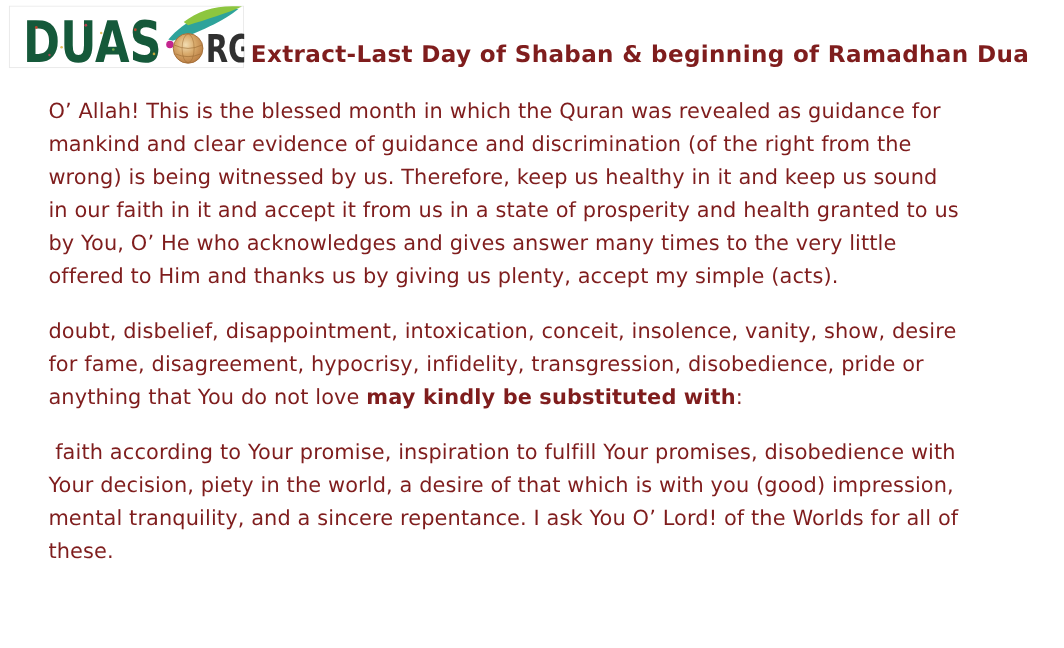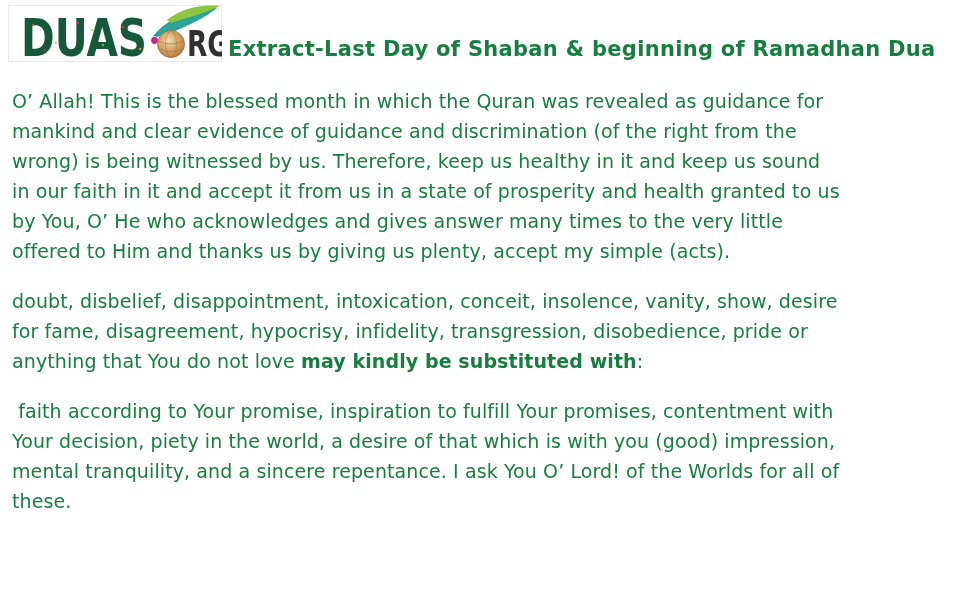--- a/index.html
+++ b/index.html
@@ -4,21 +4,21 @@
 <style>
   * { box-sizing: border-box; }
   html, body { margin: 0; padding: 0; background: #ffffff; }
   .page {
     position: relative;
     width: 967px;
     height: 589px;
     background: #ffffff;
     overflow: hidden;
     font-family: "DejaVu Sans", sans-serif;
-    color: #15803d;
+    color: #7f1d1d;
   }
   .header {
     display: flex;
     align-items: flex-end;
     padding: 5px 0 0 8px;
     height: 62px;
   }
   .logo { flex: 0 0 auto; }
   .logo svg { display: block; }
   .page-title {
@@ -26,20 +26,21 @@
     font-weight: bold;
     font-size: 21px;
     letter-spacing: 0.3px;
     line-height: 24px;
     margin-left: 6px;
     padding-bottom: 1px;
     white-space: nowrap;
   }
   .doc {
     padding: 24px 10px 0 12px;
+    margin-left: 32px;
   }
   .doc p {
     margin: 0 0 20px 0;
     font-family: "DejaVu Sans", sans-serif;
     font-size: 19px;
     line-height: 30px;
     white-space: pre;
     letter-spacing: 0.1px;
   }
   .doc p b { font-weight: bold; text-align: center; }
@@ -98,19 +99,19 @@
   <div class="doc">
     <p>O’ Allah! This is the blessed month in which the Quran was revealed as guidance for
 mankind and clear evidence of guidance and discrimination (of the right from the
 wrong) is being witnessed by us. Therefore, keep us healthy in it and keep us sound
 in our faith in it and accept it from us in a state of prosperity and health granted to us
 by You, O’ He who acknowledges and gives answer many times to the very little
 offered to Him and thanks us by giving us plenty, accept my simple (acts).</p>
     <p><span>doubt, disbelief, disappointment, intoxication, conceit, insolence, vanity, show, desire
 for fame, disagreement, hypocrisy, infidelity, transgression, disobedience, pride or
 anything that You do not love </span><b>may kindly be substituted with</b><span>:</span></p>
-    <p> faith according to Your promise, inspiration to fulfill Your promises, contentment with
+    <p> faith according to Your promise, inspiration to fulfill Your promises, disobedience with
 Your decision, piety in the world, a desire of that which is with you (good) impression,
 mental tranquility, and a sincere repentance. I ask You O’ Lord! of the Worlds for all of
 these.</p>
   </div>
 
 </div>
 
 </body></html>

